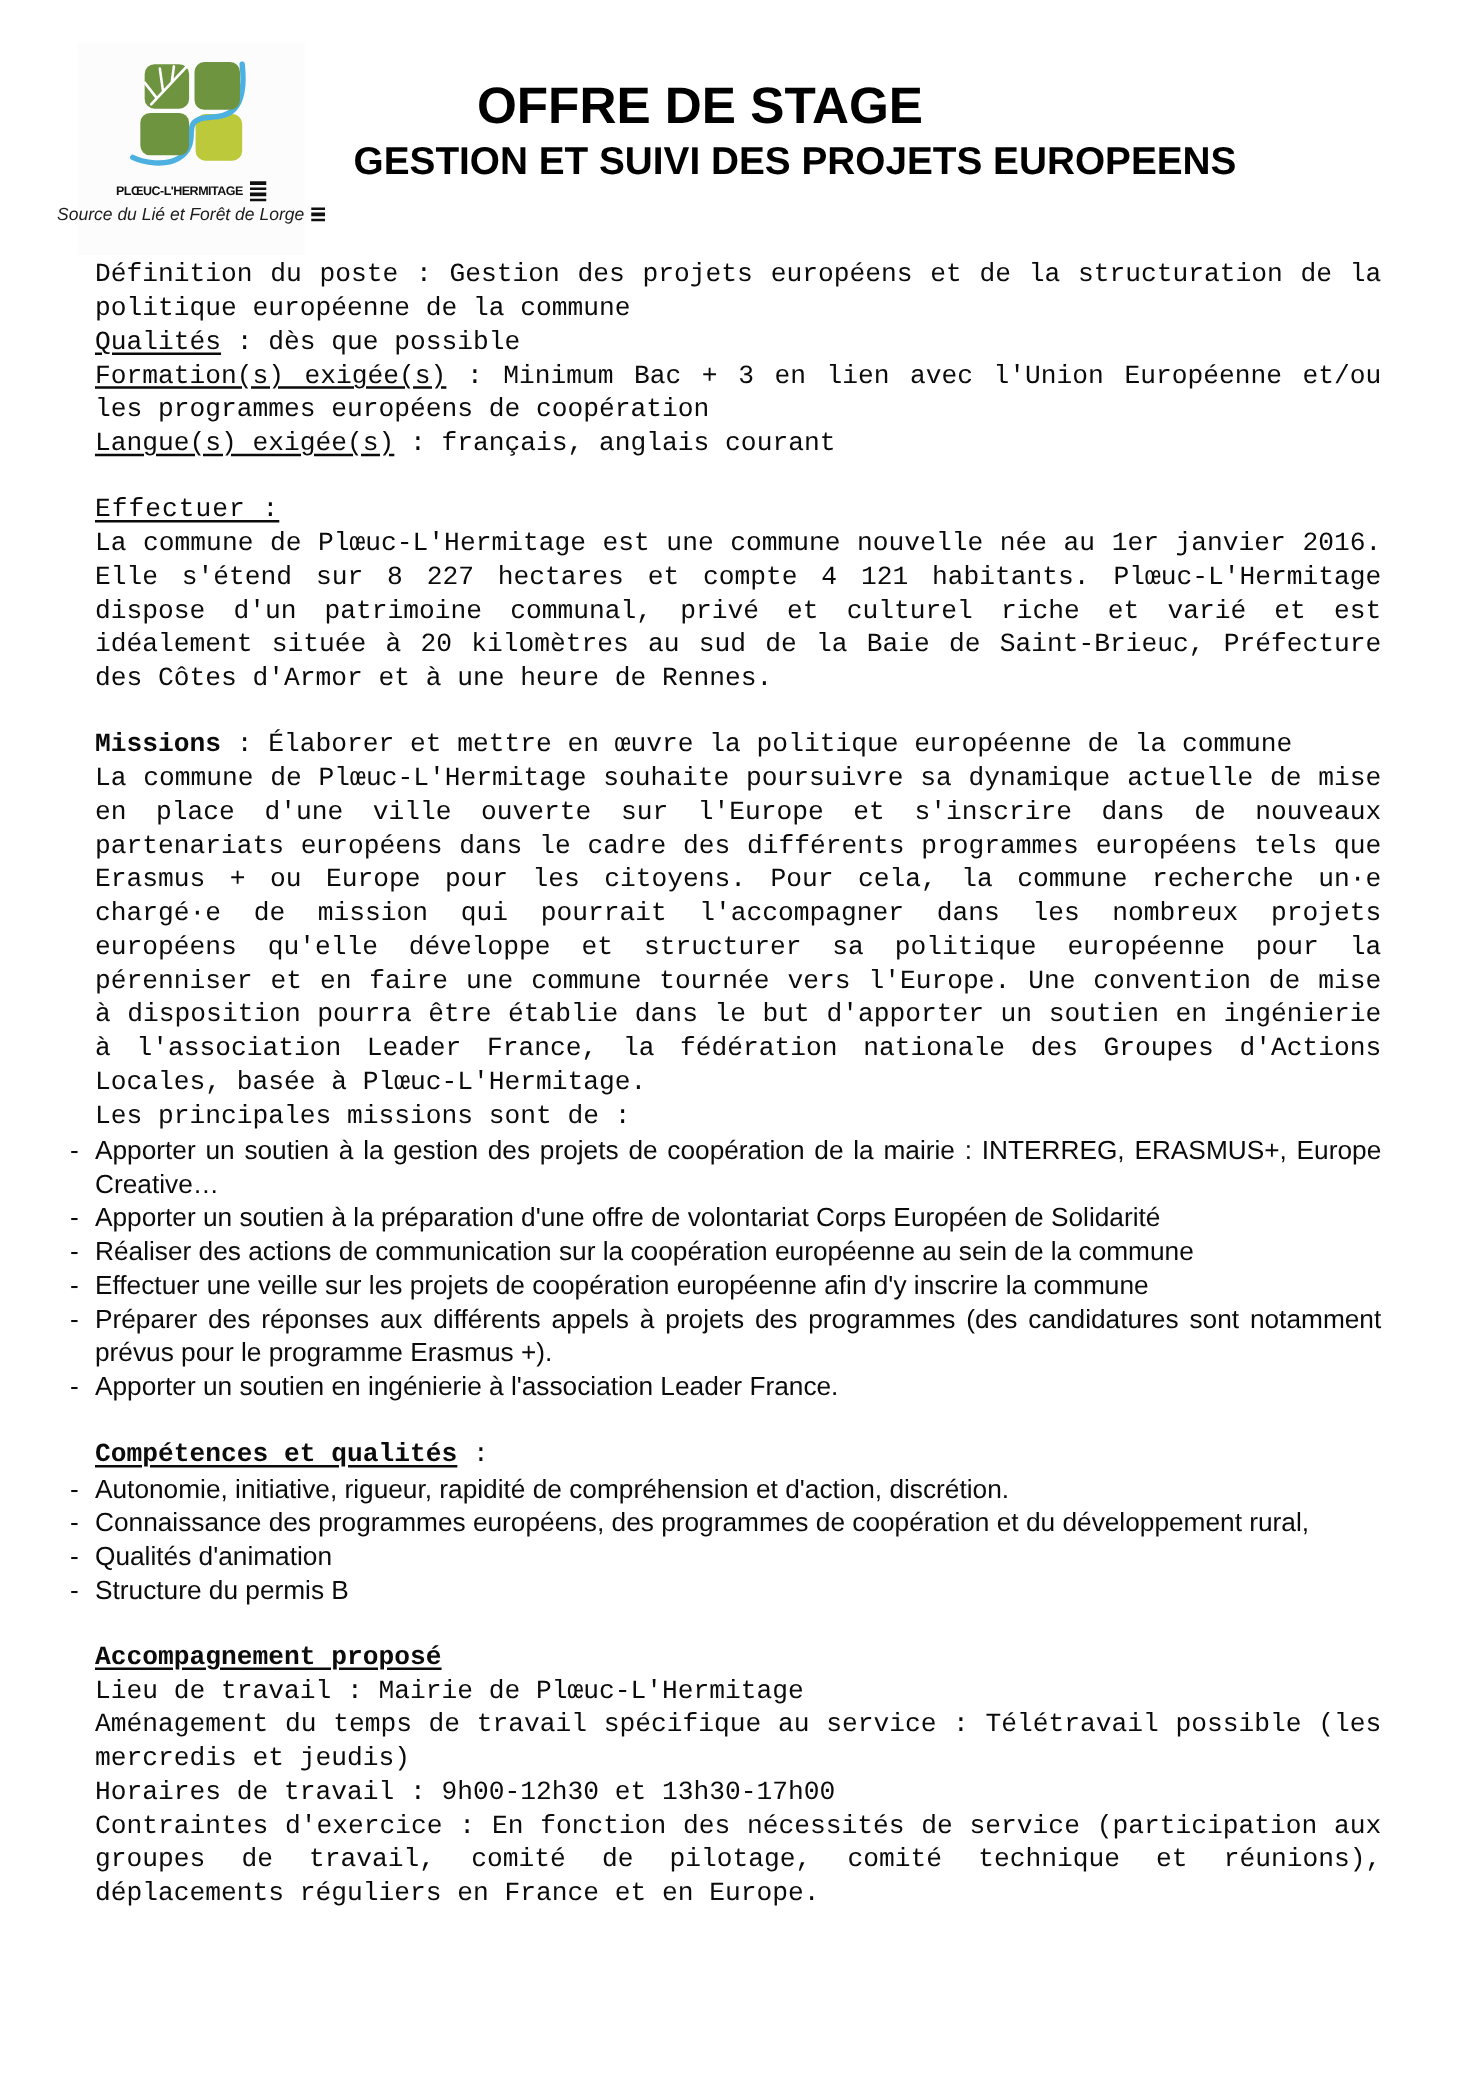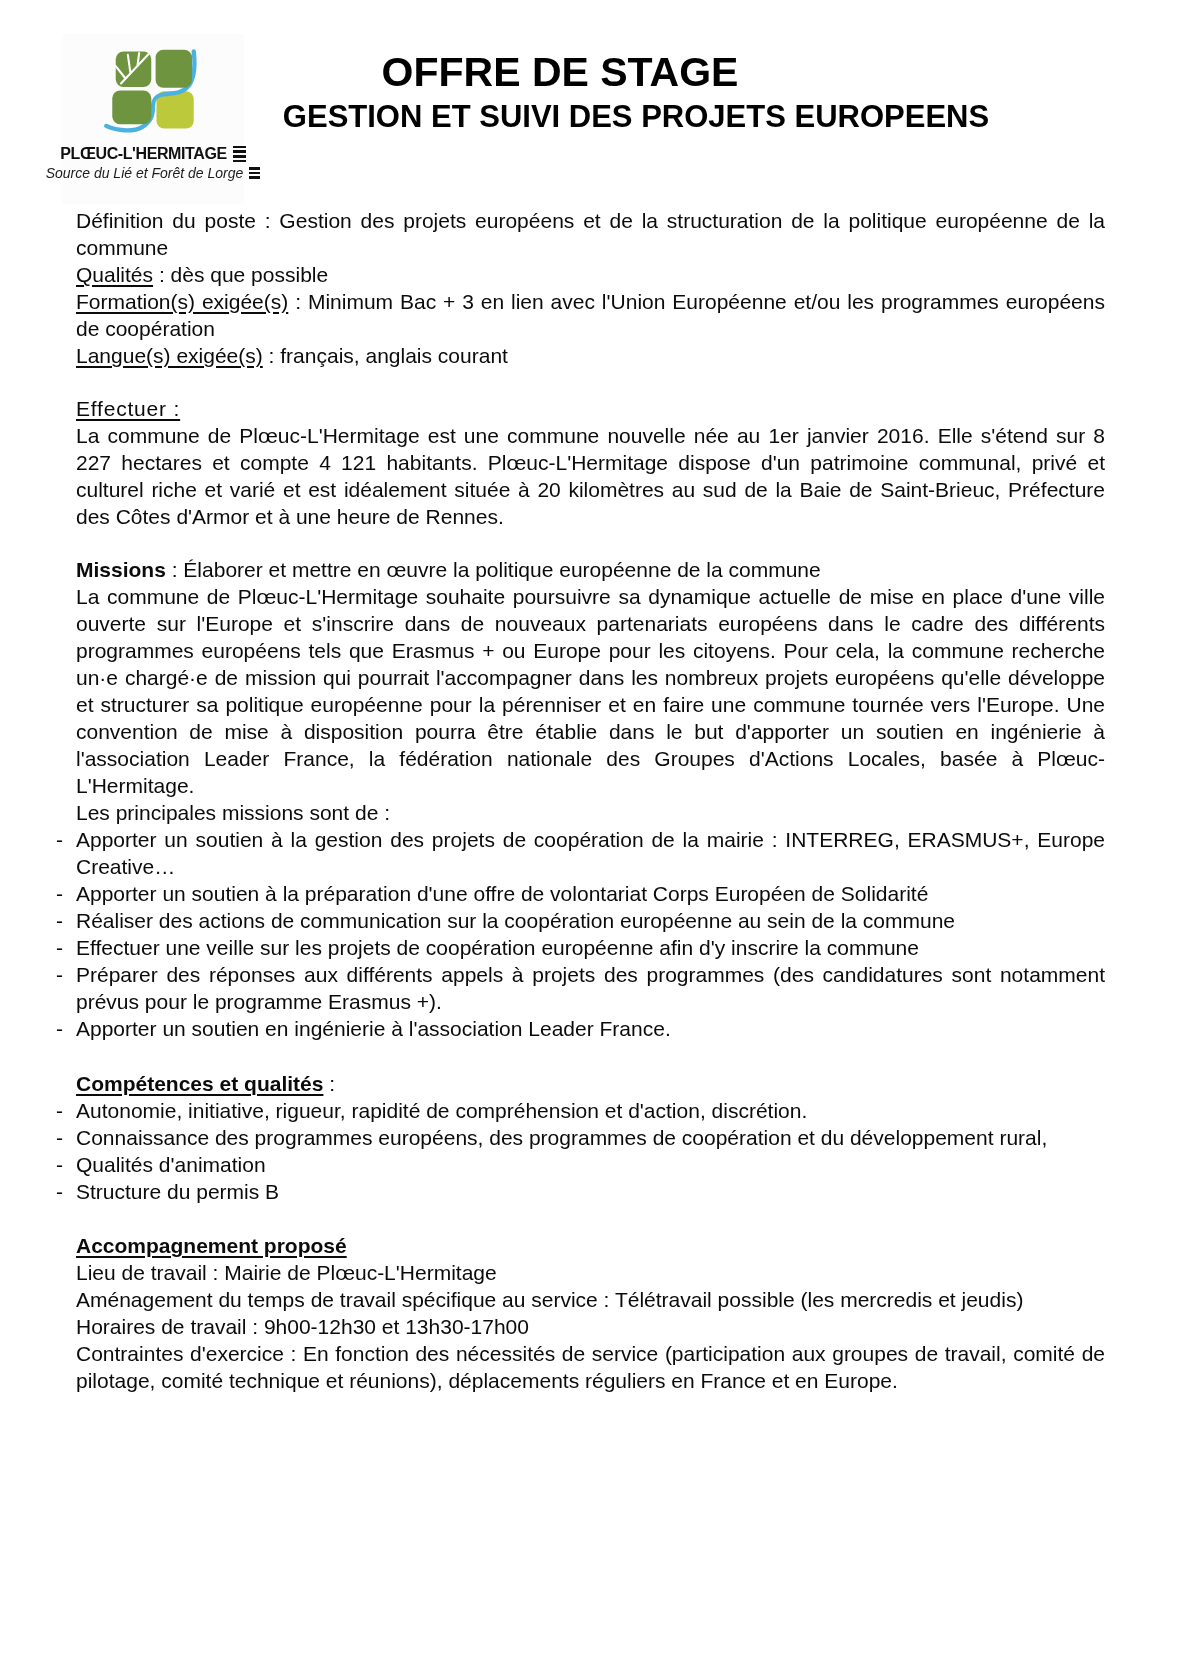--- a/index.html
+++ b/index.html
@@ -5,34 +5,34 @@
   html,body{margin:0;padding:0;background:#ffffff;}
   .page{position:relative;width:1178px;height:1674px;background:#ffffff;overflow:hidden;
         font-family:"Liberation Sans","DejaVu Sans",sans-serif;color:#0b0b0b;}
 
   
   .header{position:relative;height:207px;}
   .logo{position:absolute;left:62px;top:34px;width:182px;height:170px;background:#fcfcfc;
         display:flex;flex-direction:column;align-items:center;}
   .logo-icon{width:104px;height:102px;margin-top:8px;}
   .logo-line1{display:flex;align-items:center;gap:6px;margin-top:1px;}
-  .logo-name{font-weight:bold;font-size:16px;letter-spacing:-0.4px;white-space:nowrap;color:#101010;}
+  .logo-name{font-weight:bold;font-size:10px;letter-spacing:-0.4px;white-space:nowrap;color:#101010;}
   .bars{display:flex;flex-direction:column;gap:2px;}
   .bars i{display:block;width:13px;height:2.6px;background:#101010;}
   .bars-sm i{width:11px;height:2.4px;}
   .logo-line2{display:flex;align-items:center;gap:6px;margin-top:2px;}
   .logo-tagline{font-style:italic;font-size:14px;white-space:nowrap;color:#1c1c1c;}
 
-  .titles{position:absolute;left:0;right:0;top:50px;text-align:center;color:#000;}
+  .titles{position:absolute;left:0;right:0;top:62px;text-align:center;color:#000;}
   .doc-title{font-size:41px;line-height:44px;font-weight:bold;transform:translateX(-29px);}
   .doc-subtitle{font-size:31px;line-height:34px;font-weight:bold;transform:translateX(47px);margin-top:6px;}
 
   
   .doc{margin:0 73px 0 76px;font-size:21px;line-height:27px;text-align:justify;}
-  .doc p{margin:0;}
+  .doc p{margin:0;font-family:Liberation Mono, monospace;}
   .mb22{margin-bottom:22px;}
   .mb24{margin-bottom:24px;}
   .mb26{margin-bottom:26px;}
   .mb27{margin-bottom:27px;}
   .mb28{margin-bottom:28px;}
   .u{text-decoration:underline;text-underline-offset:3px;text-decoration-thickness:1.6px;}
   .b{font-weight:bold;}
   .sp{letter-spacing:0.8px;}
 
   .li{display:flex;}

